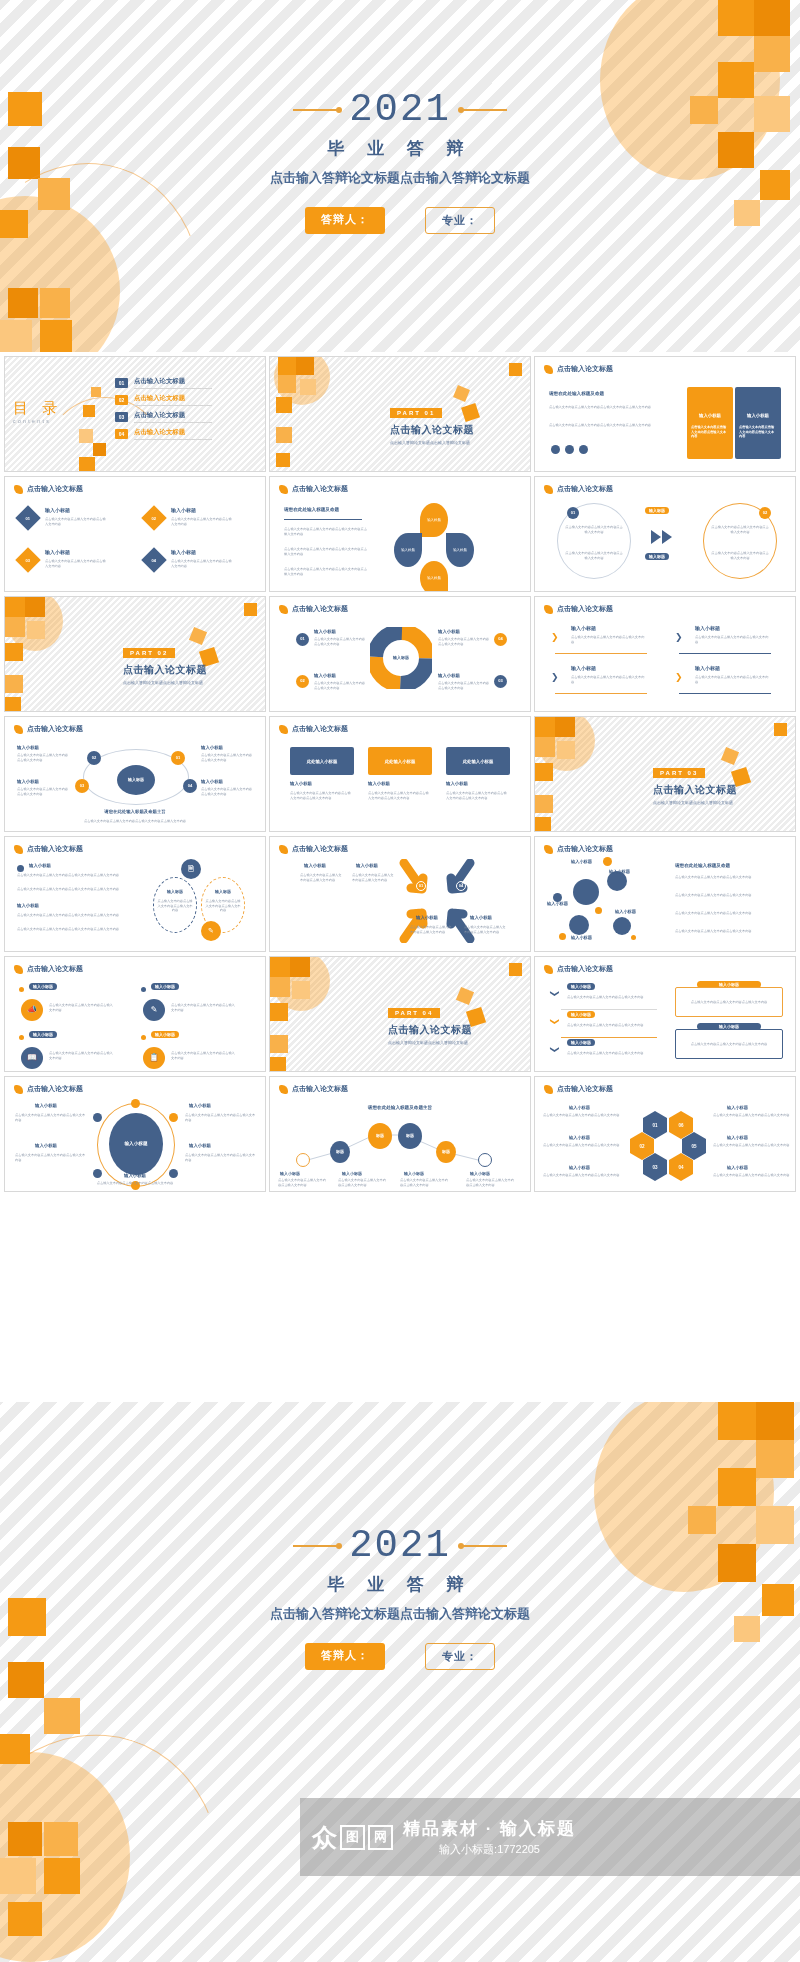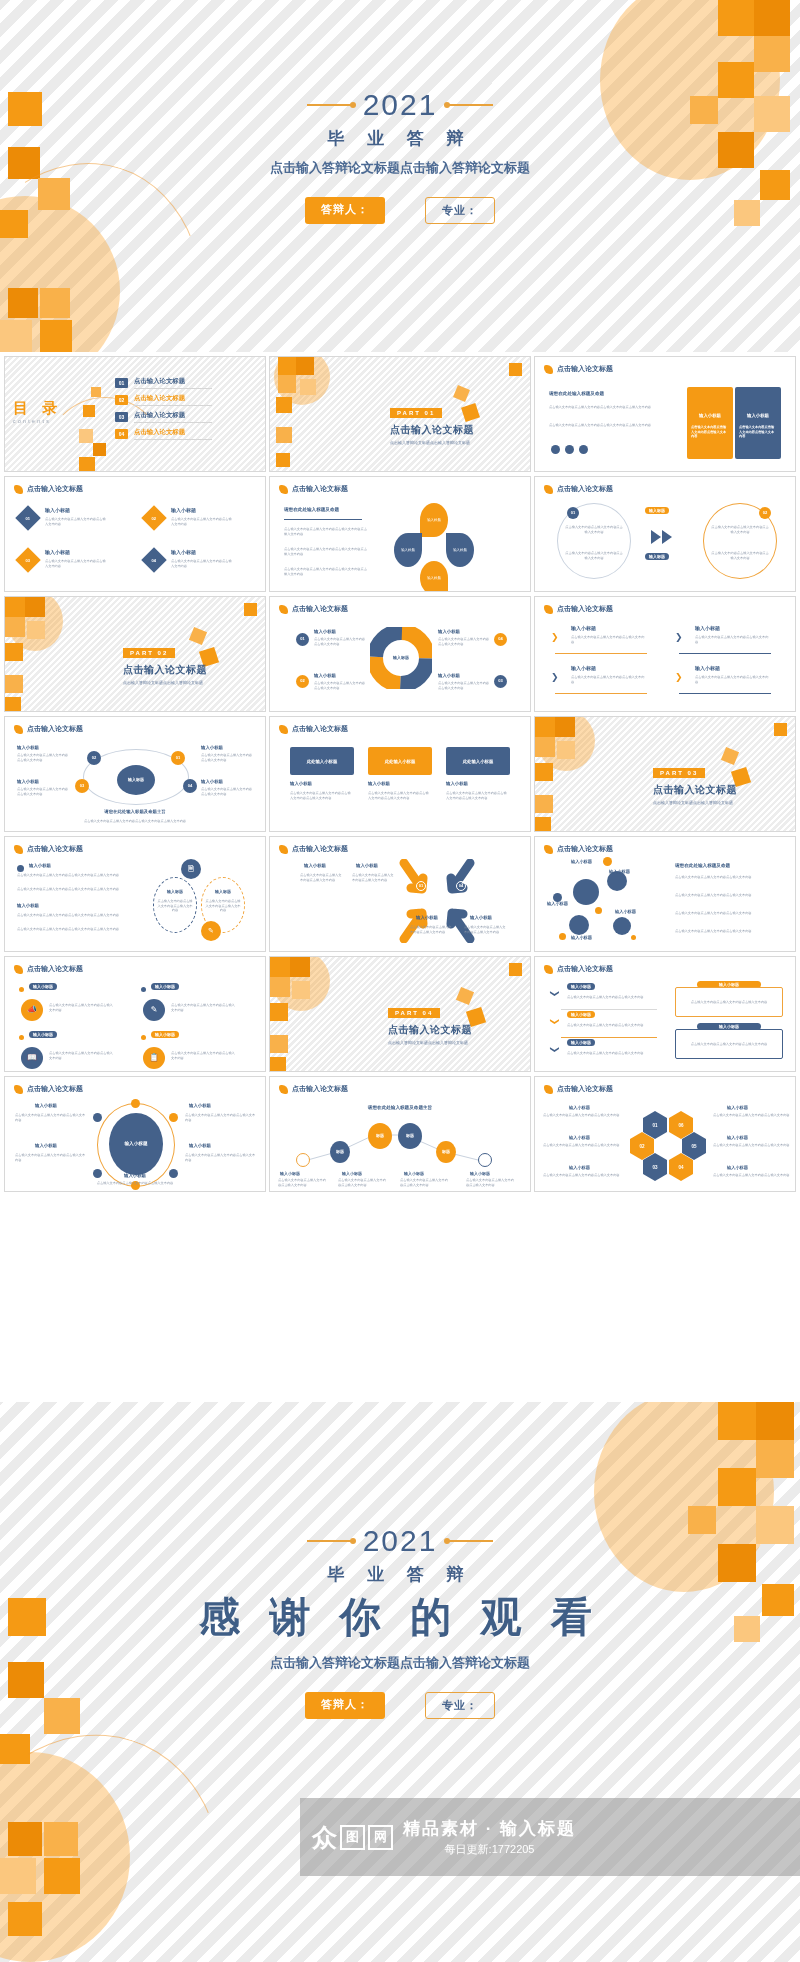--- a/index.html
+++ b/index.html
@@ -46,21 +46,21 @@
     position:absolute; left:0; right:0; text-align:center; z-index:6;
   }
   .year-row{ display:flex; align-items:center; justify-content:center; gap:10px; }
   .year-line{ width:46px; height:2px; background:#E9A23B; position:relative; }
   .year-line.l::after,.year-line.r::before{
     content:""; position:absolute; top:-2px; width:6px; height:6px; border-radius:50%;
     background:#E9A23B;
   }
   .year-line.l::after{ right:-3px; }
   .year-line.r::before{ left:-3px; }
-  .year-txt{ font-size:30px; color:#44618A; letter-spacing:2px; font-family:Liberation Sans, sans-serif; }
+  .year-txt{ font-size:39px; color:#44618A; letter-spacing:2px; font-family:Liberation Mono, monospace; }
   .sub-cn{ font-size:17px; color:#44618A; letter-spacing:9px; margin-top:5px; font-weight:bold; }
   .big-title{
     font-size:43px; font-weight:bold; color:#3F5E86; letter-spacing:1px; margin-top:4px;
     text-shadow:1px 1px 0 rgba(255,255,255,.8);
   }
   .big-title.spaced{ letter-spacing:9px; font-size:41px; }
   .desc{ font-size:13px; color:#4C6A93; margin-top:9px; font-weight:bold; }
 
   .btn-row{ display:flex; justify-content:center; gap:40px; margin-top:20px; }
   .pill{
@@ -92,21 +92,21 @@
 
   
   .part-tag{
     display:inline-block; background:#F59A14; color:#fff; font-size:6px; font-weight:bold;
     padding:2px 7px; letter-spacing:2px;
   }
   .part-title{ font-size:10px; font-weight:bold; color:#3F5E86; margin-top:4px; letter-spacing:.5px; }
   .part-desc{ font-size:4px; color:#5a7296; margin-top:3px; }
 
   
-  .toc-word{ font-size:15px; font-weight:bold; color:#F59A14; letter-spacing:5px; }
+  .toc-word{ font-size:15px; font-weight:normal; color:#F59A14; letter-spacing:5px; }
   .toc-sub{ font-size:5px; color:#9aa4b3; letter-spacing:2.4px; }
   .toc-row{ display:flex; align-items:center; gap:6px; margin-bottom:5px; }
   .toc-num{
     font-size:5px; color:#fff; font-weight:bold; width:13px; height:10px;
     display:flex; align-items:center; justify-content:center; border-radius:1px;
   }
   .toc-num.b{ background:#44618A; }
   .toc-num.o{ background:#F59A14; }
   .toc-txt{
     font-size:6.4px; font-weight:bold; color:#3F5E86; border-bottom:.7px solid #d6d6d6;
@@ -810,32 +810,31 @@
   <div class="sq" style="right:6px;top:182px;width:32px;height:32px;"></div>
   <div class="sq pale" style="right:40px;top:214px;width:26px;height:26px;"></div>
 
   <div class="hero-center" style="top:122px;">
     <div class="year-row">
       <div class="year-line l"></div>
       <div class="year-txt">2021</div>
       <div class="year-line r"></div>
     </div>
     <div class="sub-cn">毕 业 答 辩</div>
-    <div class="big-title spaced">感 谢 你 的 观 看</div>
     <div class="desc">点击输入答辩论文标题点击输入答辩论文标题</div>
     <div class="btn-row">
       <div class="pill solid">答辩人：</div>
       <div class="pill ghost">专业：</div>
     </div>
   </div>
 </div>
 
 <div id="watermark">
   <div class="wm-logo">
     <span class="wm-zhong">众</span>
     <span class="wm-box">图</span>
     <span class="wm-box">网</span>
   </div>
   <div class="wm-right">
     <div class="wm-top">精品素材 · 输入标题</div>
-    <div class="wm-bot">每日更新:1772205</div>
+    <div class="wm-bot">输入小标题:1772205</div>
   </div>
 </div>
 
 </body></html>

